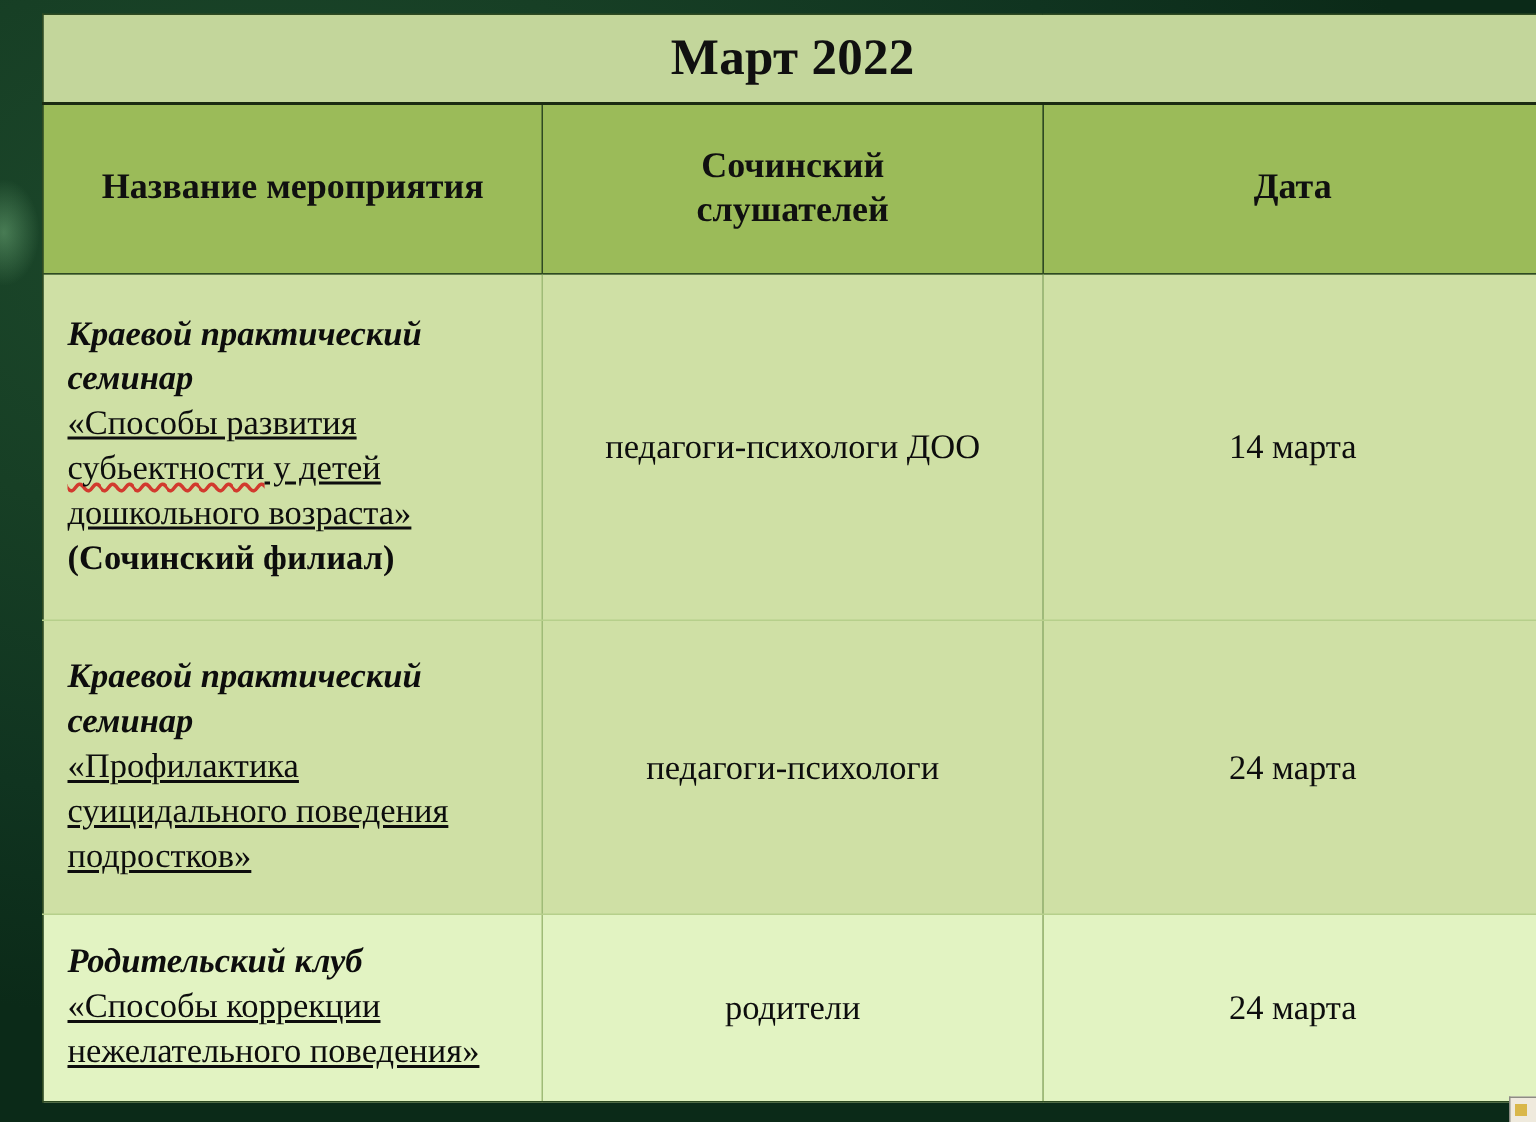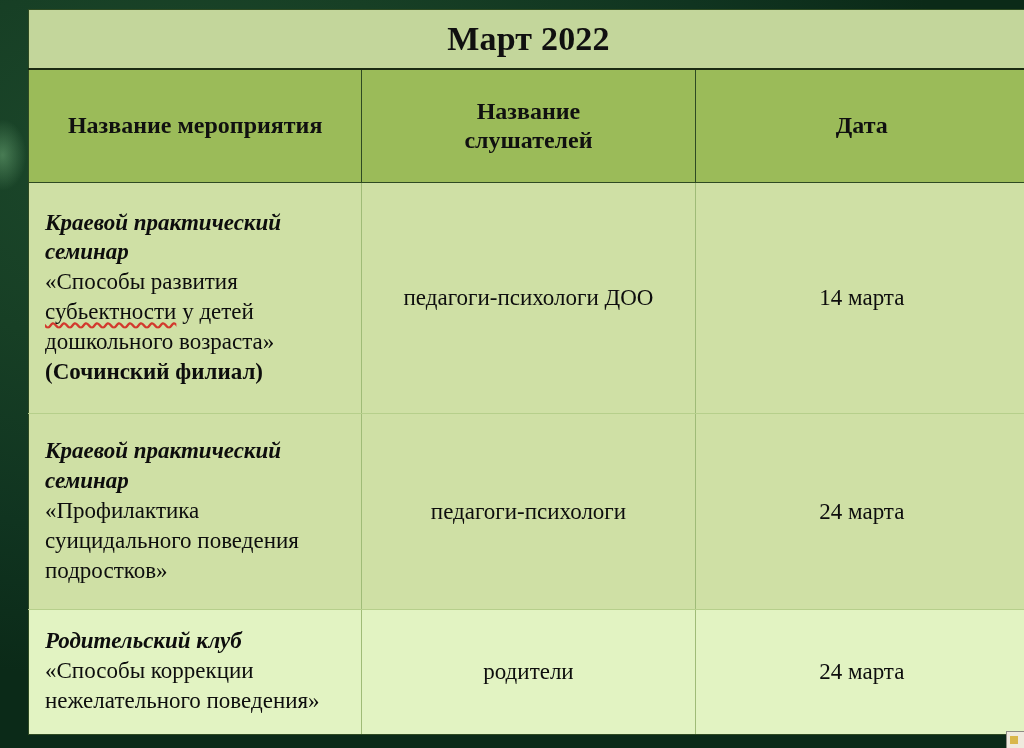--- a/index.html
+++ b/index.html
@@ -112,21 +112,21 @@
     padding: 6px 10px;
     line-height: 1.30;
     margin-top: 16px;
   }
 
   .ev-title {
     font-weight: bold;
     font-style: italic;
     display: block;
   }
-  .ev-sub { display: inline; }
+  .ev-sub { display: inline; text-decoration: underline; }
   .ev-paren {
     font-weight: bold;
   }
 
   
   .misspell {
     text-decoration: underline wavy #d23a2e;
     text-decoration-skip-ink: none;
     text-underline-offset: 2px;
   }
@@ -158,21 +158,21 @@
   <div class="table-wrap">
     <table class="ptable">
 
       <thead>
         <tr>
           <th class="title-cell" colspan="3">Март 2022</th>
         </tr>
         <tr>
           <th class="hdr first" style="width:574px;">Название мероприятия</th>
           <th class="hdr" style="width:255px;">
-            <span>Название</span><br>
+            <span>Сочинский</span><br>
             <span>слушателей</span>
           </th>
           <th class="hdr" style="width:170px;">Дата</th>
         </tr>
       </thead>
 
       <tbody>
 
         <tr class="row-a">
           <td class="c-name">

